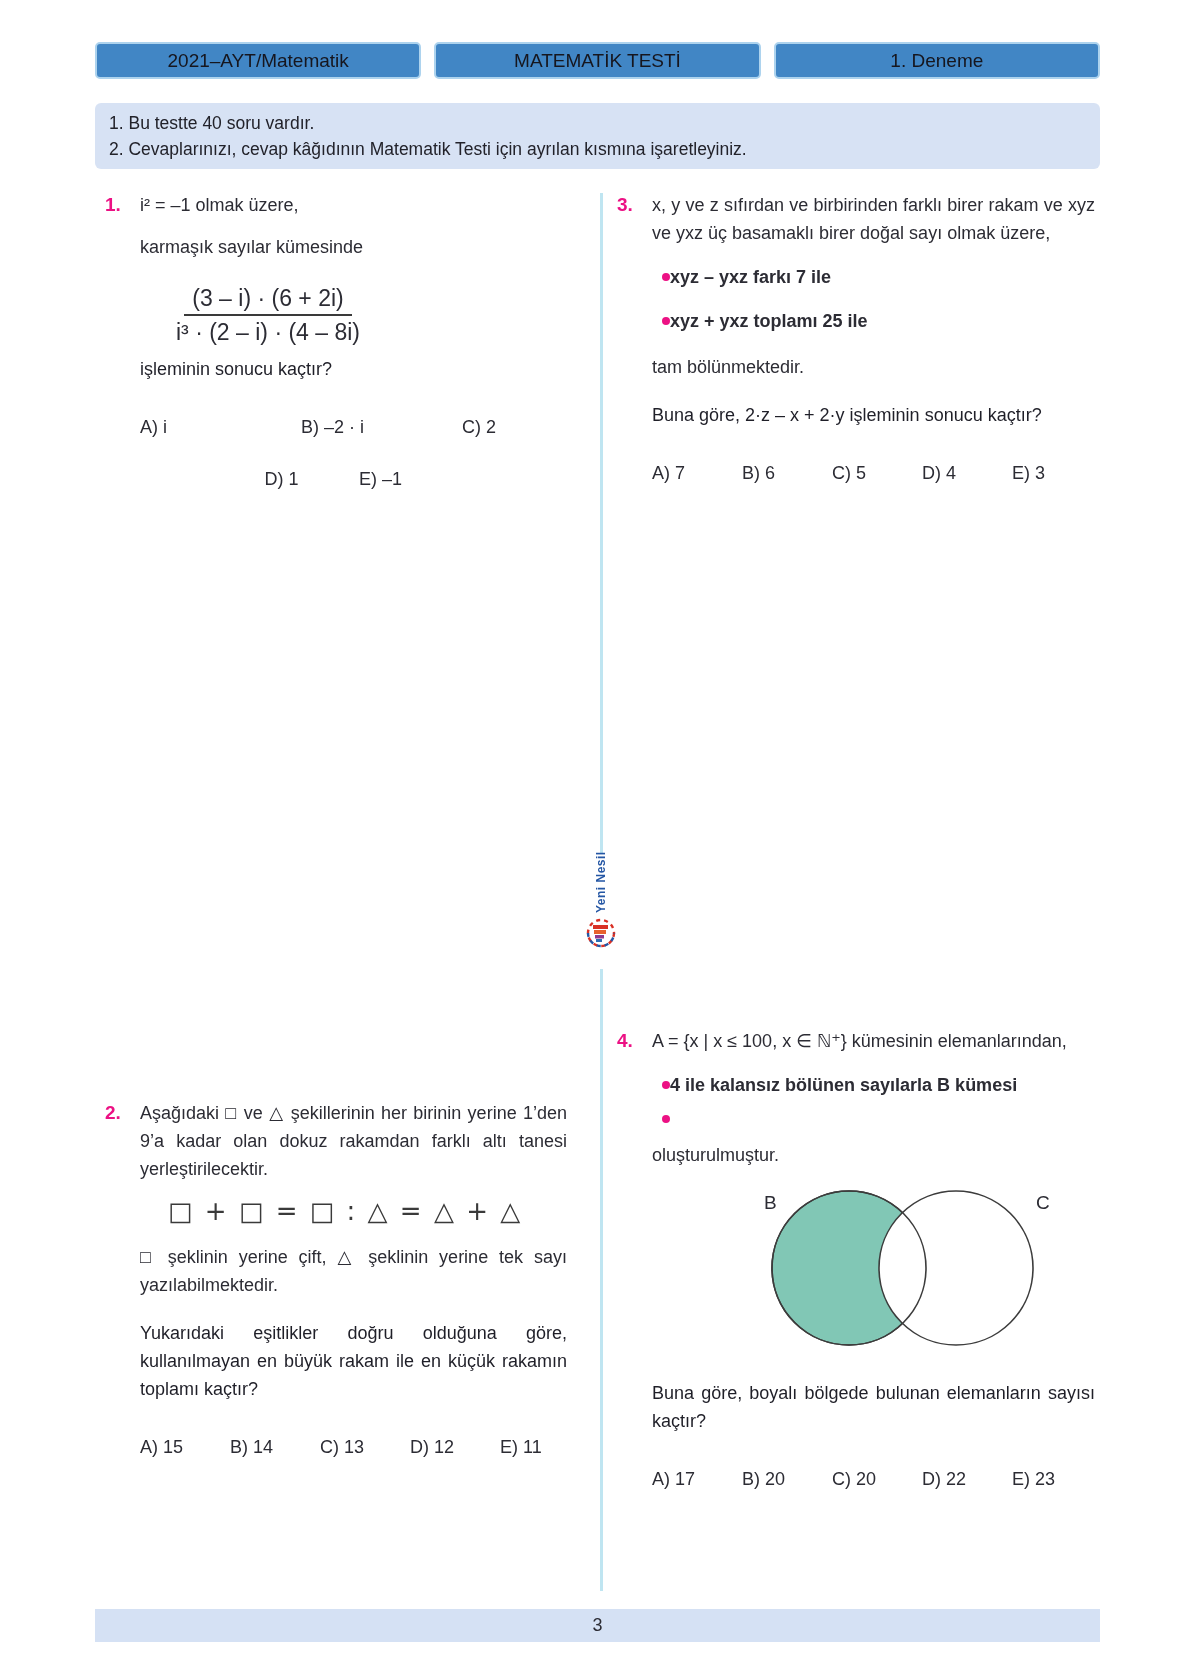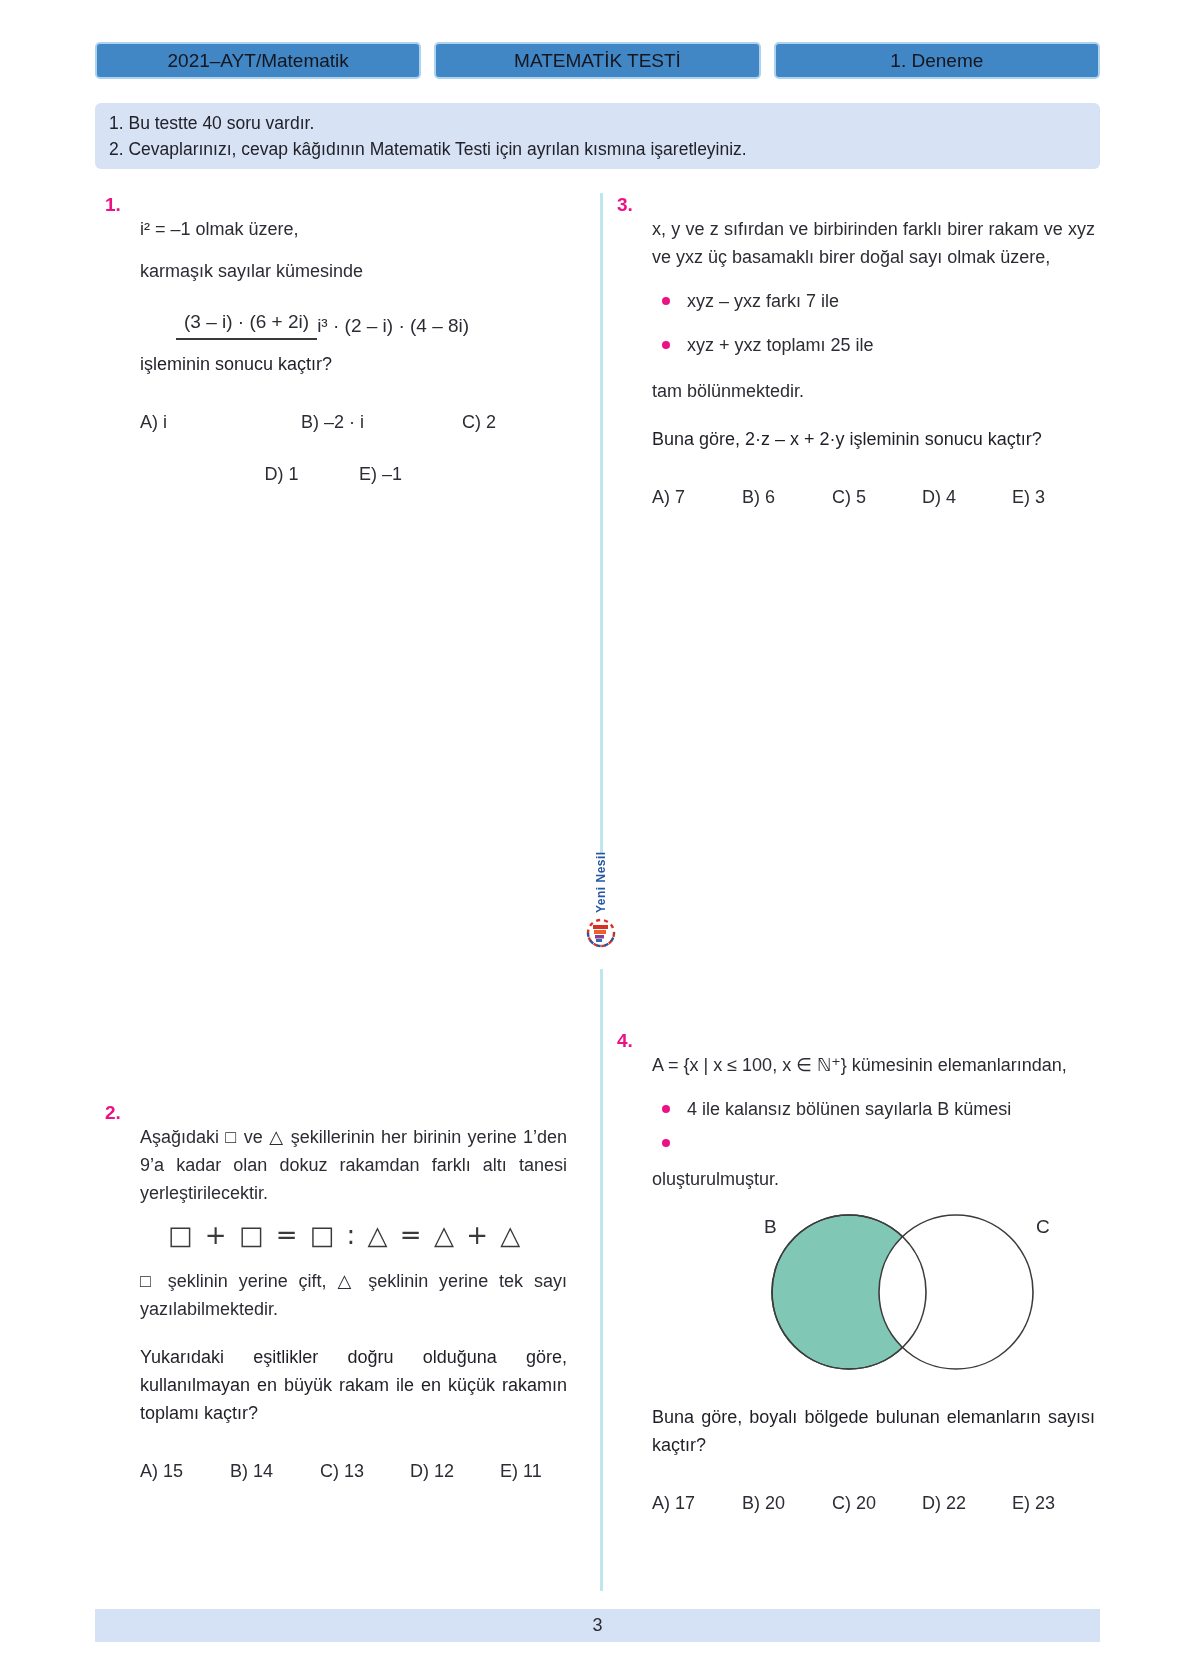--- a/index.html
+++ b/index.html
@@ -27,41 +27,41 @@
   }
 
   
   .content { position:relative; height:1440px; }
   .q { position:absolute; display:flex; gap:13px; }
   .q1 { left:10px;  top:22px;  width:462px; }
   .q3 { left:522px; top:22px;  width:478px; }
   .q2 { left:10px;  top:930px; width:462px; }
   .q4 { left:522px; top:858px; width:478px; }
   .qnum { color:#ec1184; font-weight:bold; font-size:19px; line-height:28px; flex:0 0 22px; }
-  .qbody { flex:1; line-height:28px;margin-top:24px; }
+  .qbody { flex:1; line-height:28px; }
   .qbody p { margin:0 0 14px 0; }
   .just { text-align:justify; }
   .prompt { font-weight:normal; color:#1f1f28; margin-top:20px; }
 
   
-  .frac { display:inline-flex; flex-direction:row; align-items:center;
-          margin:10px 0 6px 36px; font-size:19px; line-height:26px; }
+  .frac { display:inline-flex; flex-direction:column; align-items:center;
+          margin:10px 0 6px 36px; font-size:23px; line-height:26px; }
   .frac .num { padding:0 8px 3px; border-bottom:2px solid #3a3a3a; }
   .frac .den { padding-top:3px; }
 
   
   .optrow { display:flex; margin-top:30px; }
   .optrow span { width:161px; }
   .optrow.row2 { margin-left:64px; margin-top:24px; }
   .optrow.row2 span { width:155px;text-align:center; }
   .optrow.wide5 span { width:90px; }
   .optrow span:last-child { width:auto; }
 
   
-  .bullet-item { display:flex; align-items:center; gap:17px; margin:16px 0 16px 10px; }
+  .bullet-item { display:flex; align-items:center; margin:16px 0 16px 10px;font-weight:bold; }
   .dot { flex:0 0 8px; width:8px; height:8px; border-radius:50%; background:#ec1184;
          align-self:center; }
 
   
   .shape-eq { font-family:"DejaVu Sans",sans-serif; font-size:26px; letter-spacing:2px;
               color:#3a3a3a; margin:14px 0 18px 28px; }
 
   
   .venn-wrap { margin:10px 0 6px 40px; }
 

